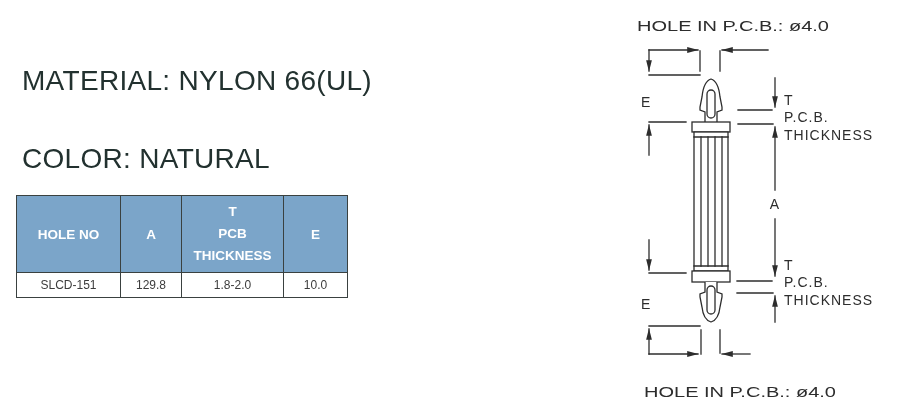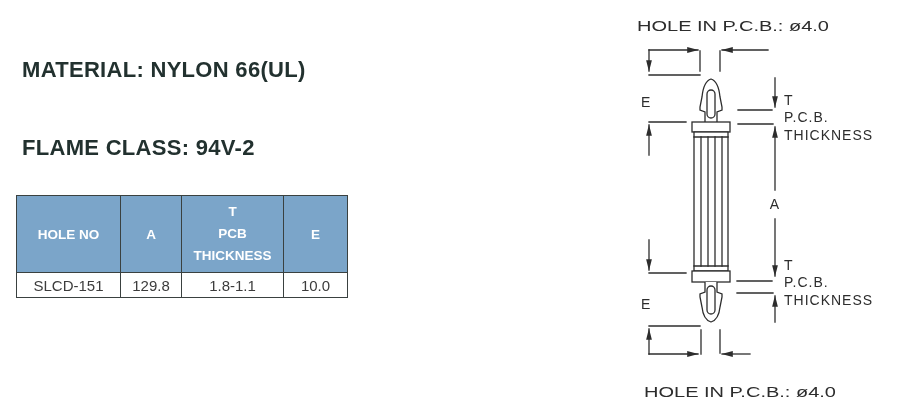--- a/index.html
+++ b/index.html
@@ -3,48 +3,47 @@
 <meta charset="utf-8">
 <style>
   :root{
     --header-bg:#7ba5c9; --header-text:#ffffff; --spec-text:#22312f;
     --line:#2d2d2d; --table-border:#3a4140; --cell-text:#3c3c3c; --bg:#ffffff;
   }
   *{box-sizing:border-box;}
   body{margin:0;background:#eee;}
   .page{position:relative;width:919px;height:407px;background:var(--bg);
         font-family:"Liberation Sans",sans-serif;overflow:hidden;}
-  .specs{position:absolute;left:22px;top:5px;font-size:22px;font-weight:bold;
+  .specs{position:absolute;left:22px;top:16px;font-size:28px;font-weight:normal;
          color:var(--spec-text);line-height:26px;letter-spacing:.3px;white-space:pre;}
   .spec-table{position:absolute;left:16px;top:195px;border-collapse:collapse;
               table-layout:fixed;width:331px;}
   .spec-table th,.spec-table td{border:1.6px solid var(--table-border);padding:0;}
   .spec-table th{background:var(--header-bg);color:var(--header-text);
                  font-size:13.5px;font-weight:bold;text-align:center;vertical-align:middle;}
   .spec-table thead tr{height:77px;}
   .spec-table tbody tr{height:25px;}
-  .spec-table td{font-size:15px;color:var(--cell-text);text-align:center;
+  .spec-table td{font-size:12px;color:var(--cell-text);text-align:center;
                  background:#fff;vertical-align:middle;}
   .hdr-line{line-height:22px;}
   .drawing{position:absolute;left:0;top:0;width:919px;height:407px;}
   .ln{stroke:var(--line);stroke-width:1.3;fill:none;stroke-linecap:square;}
   .shape{stroke:var(--line);stroke-width:1.3;fill:#ffffff;}
   .arrhead{fill:var(--line);stroke:none;}
   .cad{font-family:"Liberation Sans",sans-serif;font-size:14px;letter-spacing:1px;
        fill:var(--line);}
   .cadnote{font-family:"Liberation Sans",sans-serif;font-size:15px;fill:var(--line);}
 </style>
 </head>
 <body>
 
 <div class="page">
 
   <div class="specs">
     <div>MATERIAL: NYLON 66(UL)</div>
-    <div>FLAME CLASS: 94V-2</div>
     <div>COLOR: NATURAL</div>
   </div>
 
   <table class="spec-table">
     <colgroup>
       <col style="width:104px">
         <col style="width:61px">
         <col style="width:102px">
         <col style="width:64px">
     </colgroup>
@@ -57,21 +56,21 @@
           <div class="hdr-line">PCB</div>
           <div class="hdr-line">THICKNESS</div>
         </th>
         <th>E</th>
       </tr>
     </thead>
     <tbody>
       <tr>
         <td>SLCD-151</td>
         <td>129.8</td>
-        <td>1.8-1.1</td>
+        <td>1.8-2.0</td>
         <td>10.0</td>
       </tr>
     </tbody>
   </table>
 
   <svg class="drawing" viewBox="0 0 919 407">
     <defs>
       <marker id="arr" viewBox="0 0 12 7" refX="11.2" refY="3.5" markerWidth="12" markerHeight="7" orient="auto-start-reverse" markerUnits="userSpaceOnUse">
         <path class="arrhead" d="M0.4,0.6 L11.6,3.5 L0.4,6.4 Z"></path>
       </marker>

